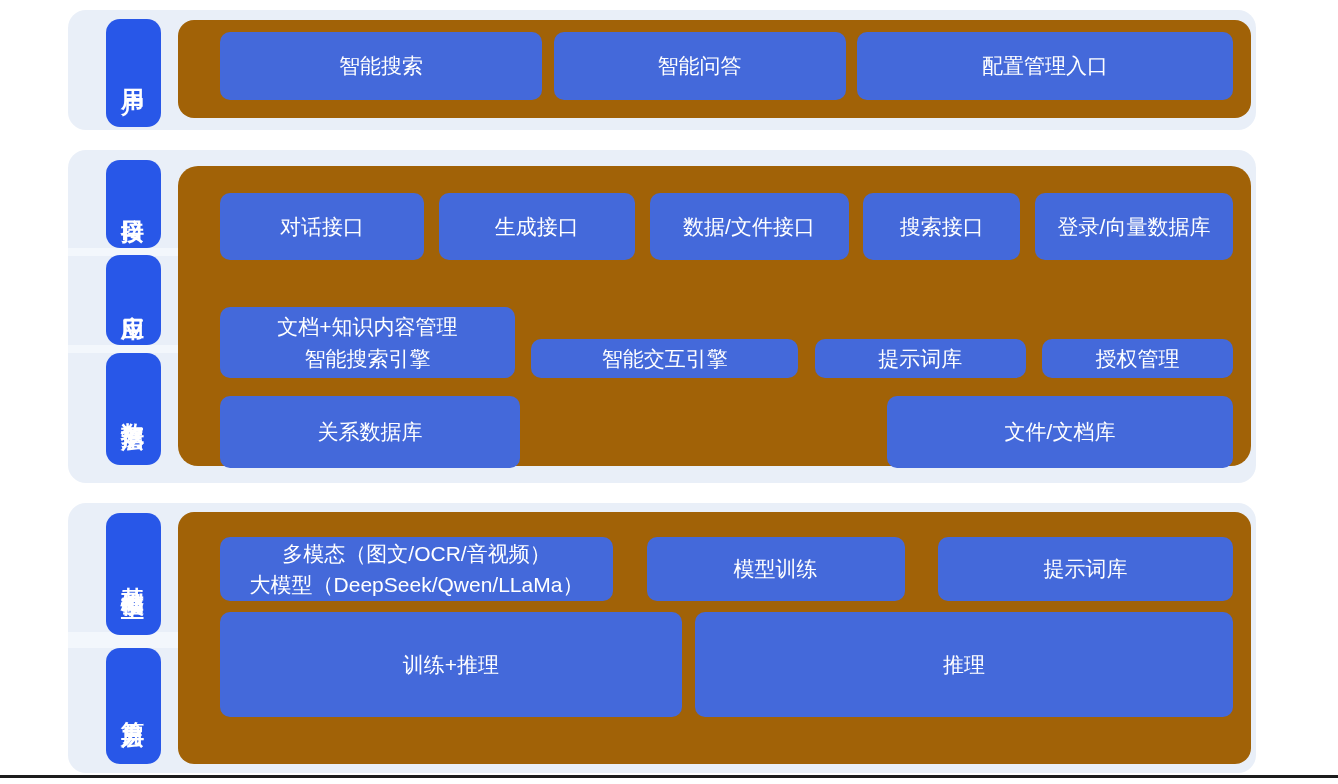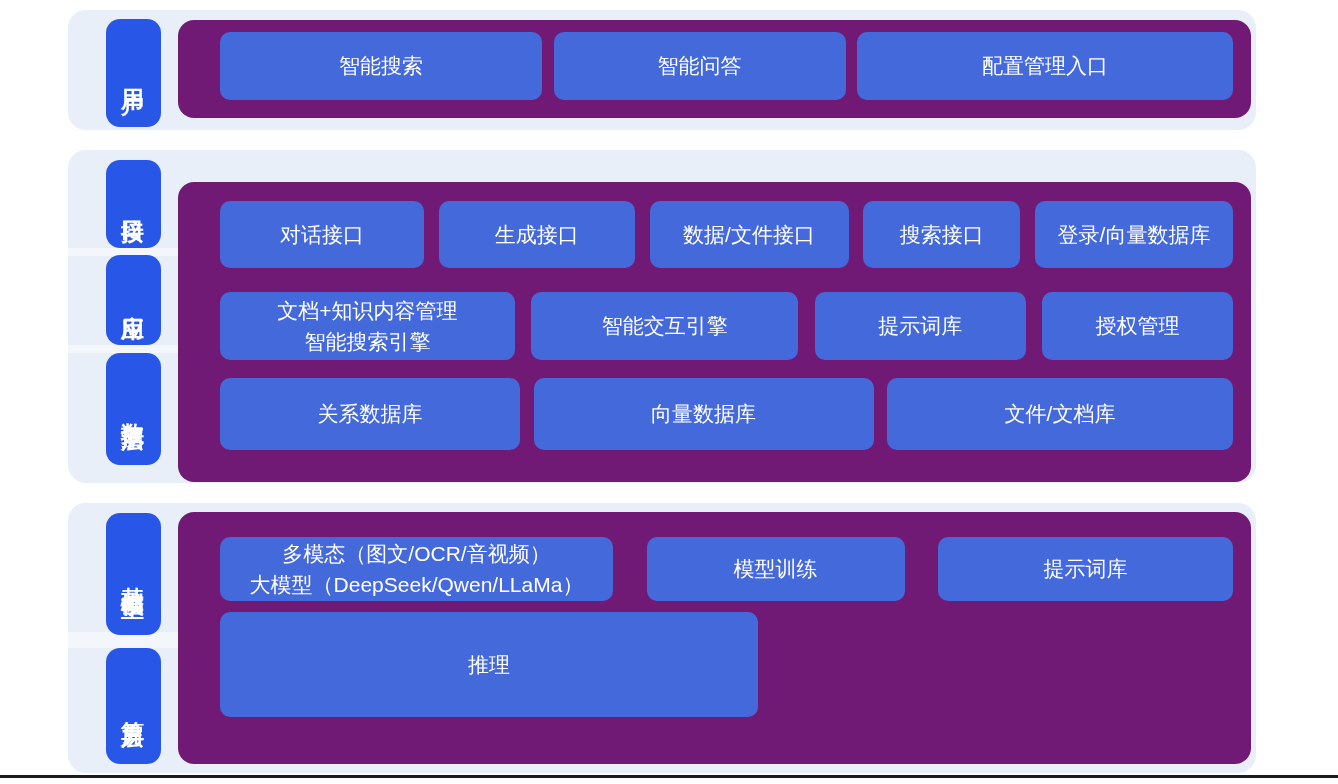--- a/index.html
+++ b/index.html
@@ -24,31 +24,31 @@
   #pill-data{top:203px;height:112px;}
   #pill-model{top:10px;height:122px;}
   #pill-compute{top:145px;height:116px;}
 
   .seam{position:absolute;left:0;width:110px;height:8px;background:#f3f7fc;}
   #seam-1{top:98px;}
   #seam-2{top:195px;}
   #seam-3{top:129px;height:16px;}
 
   .inner{
-    position:absolute;left:110px;width:1073px;background:#701a75;border-radius:16px;
+    position:absolute;left:110px;width:1073px;background:#a16207;border-radius:16px;
     box-sizing:border-box;padding:0 18px 0 42px;
   }
   #inner-user{top:10px;height:98px;padding-top:12px;}
-  #inner-mid{top:32px;height:300px;padding-top:19px;}
+  #inner-mid{top:16px;height:300px;padding-top:27px;border-radius:20px;}
   #inner-bottom{top:9px;height:252px;padding-top:25px;}
 
   .row{display:flex;justify-content:space-between;width:100%;}
   .row + .row{margin-top:16px;}
   #row-api{height:67px;}
-  #row-app{height:68px;margin-top:24px;}
+  #row-app{height:110px;margin-top:8px;align-items:flex-end;}
   #row-data{height:72px;margin-top:18px;}
   #row-user-apps{height:68px;}
   #row-model{height:64px;}
   #row-compute{height:105px;margin-top:11px;}
 
   .box{
     background:#4469da;border-radius:10px;color:#ffffff;
     display:flex;align-items:center;justify-content:center;
     text-align:center;font-size:21px;line-height:1.5;
     white-space:pre-line;box-sizing:border-box;padding:4px 8px;
@@ -89,38 +89,38 @@
       </div>
       <div class="row" id="row-app">
         <div class="box" style="width:295px">文档+知识内容管理
 智能搜索引擎</div>
         <div class="box" style="width:267px">智能交互引擎</div>
         <div class="box" style="width:211px">提示词库</div>
         <div class="box" style="width:191px">授权管理</div>
       </div>
       <div class="row" id="row-data">
         <div class="box" style="width:300px">关系数据库</div>
-        <div class="box" style="width:340px">向量数据库</div>
         <div class="box" style="width:346px">文件/文档库</div>
       </div>
     </div>
   </div>
 
   <div class="section" id="sec-bottom">
     <div class="seam" id="seam-3"></div>
     <div class="pill" id="pill-model">基础模型</div>
     <div class="pill" id="pill-compute">算力层</div>
 
     <div class="inner" id="inner-bottom">
       <div class="row" id="row-model">
         <div class="box" style="width:393px">多模态（图文/OCR/音视频）
 大模型（DeepSeek/Qwen/LLaMa）</div>
         <div class="box" style="width:258px">模型训练</div>
         <div class="box" style="width:295px">提示词库</div>
       </div>
       <div class="row" id="row-compute">
+        <div class="box" style="width:462px">训练+推理</div>
         <div class="box" style="width:538px">推理</div>
       </div>
     </div>
   </div>
 
   <div id="bottom-line"></div>
 </div>
 
 </body></html>

